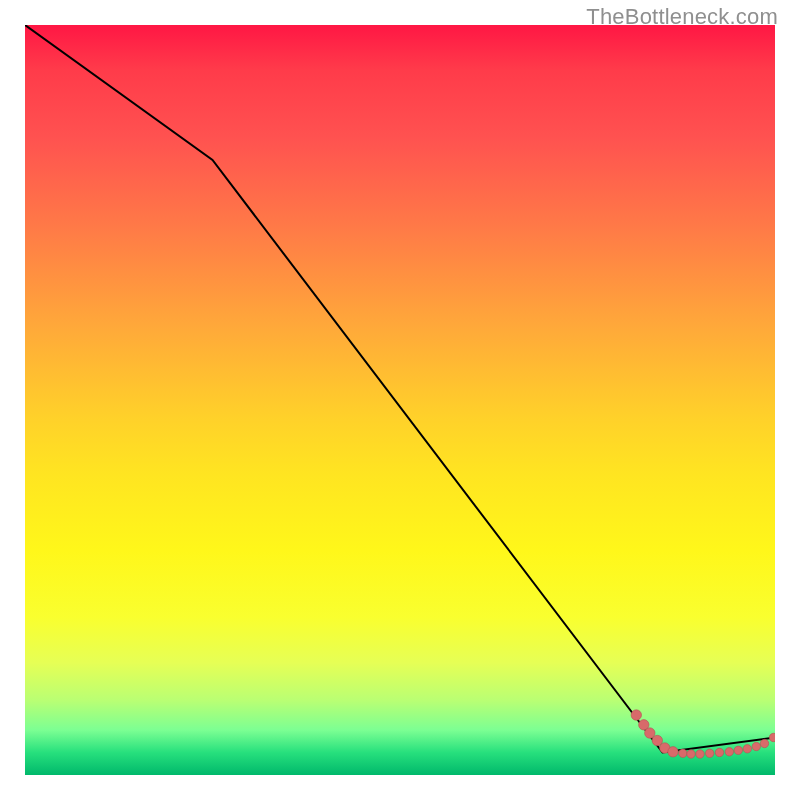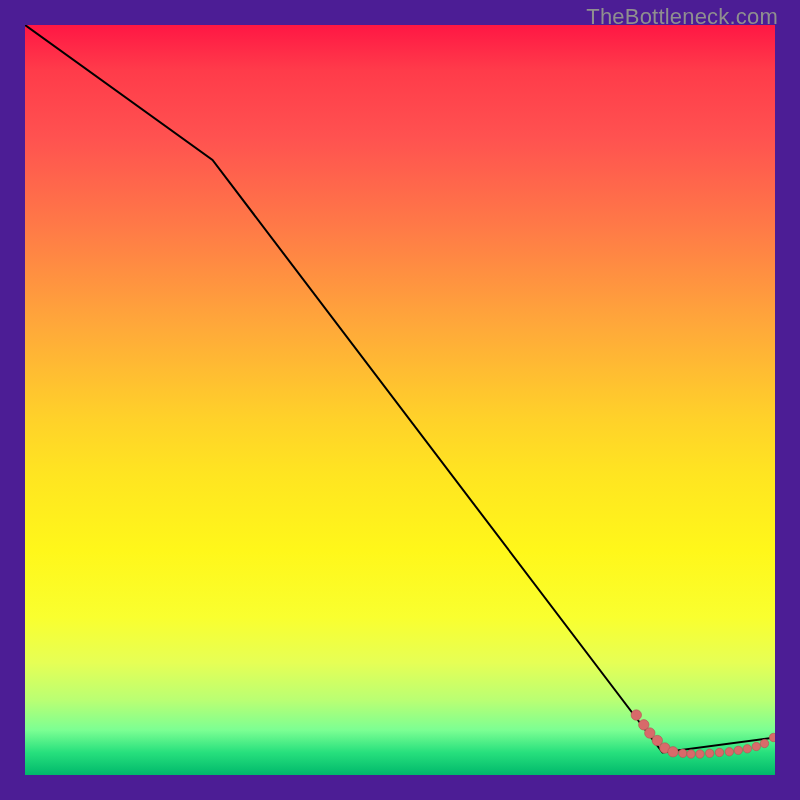--- a/index.html
+++ b/index.html
@@ -8,21 +8,21 @@
     width: 800px;
     height: 800px;
     background: #000000;
     overflow: hidden;
     font-family: Arial, Helvetica, sans-serif;
   }
   .frame {
     position: relative;
     width: 800px;
     height: 800px;
-    background: #4c1d95;
+    background: #ffffff;
   }
   .plot-area {
     position: absolute;
     left: 25px;
     top: 25px;
     width: 750px;
     height: 750px;
     
     background: linear-gradient(
       to bottom,

